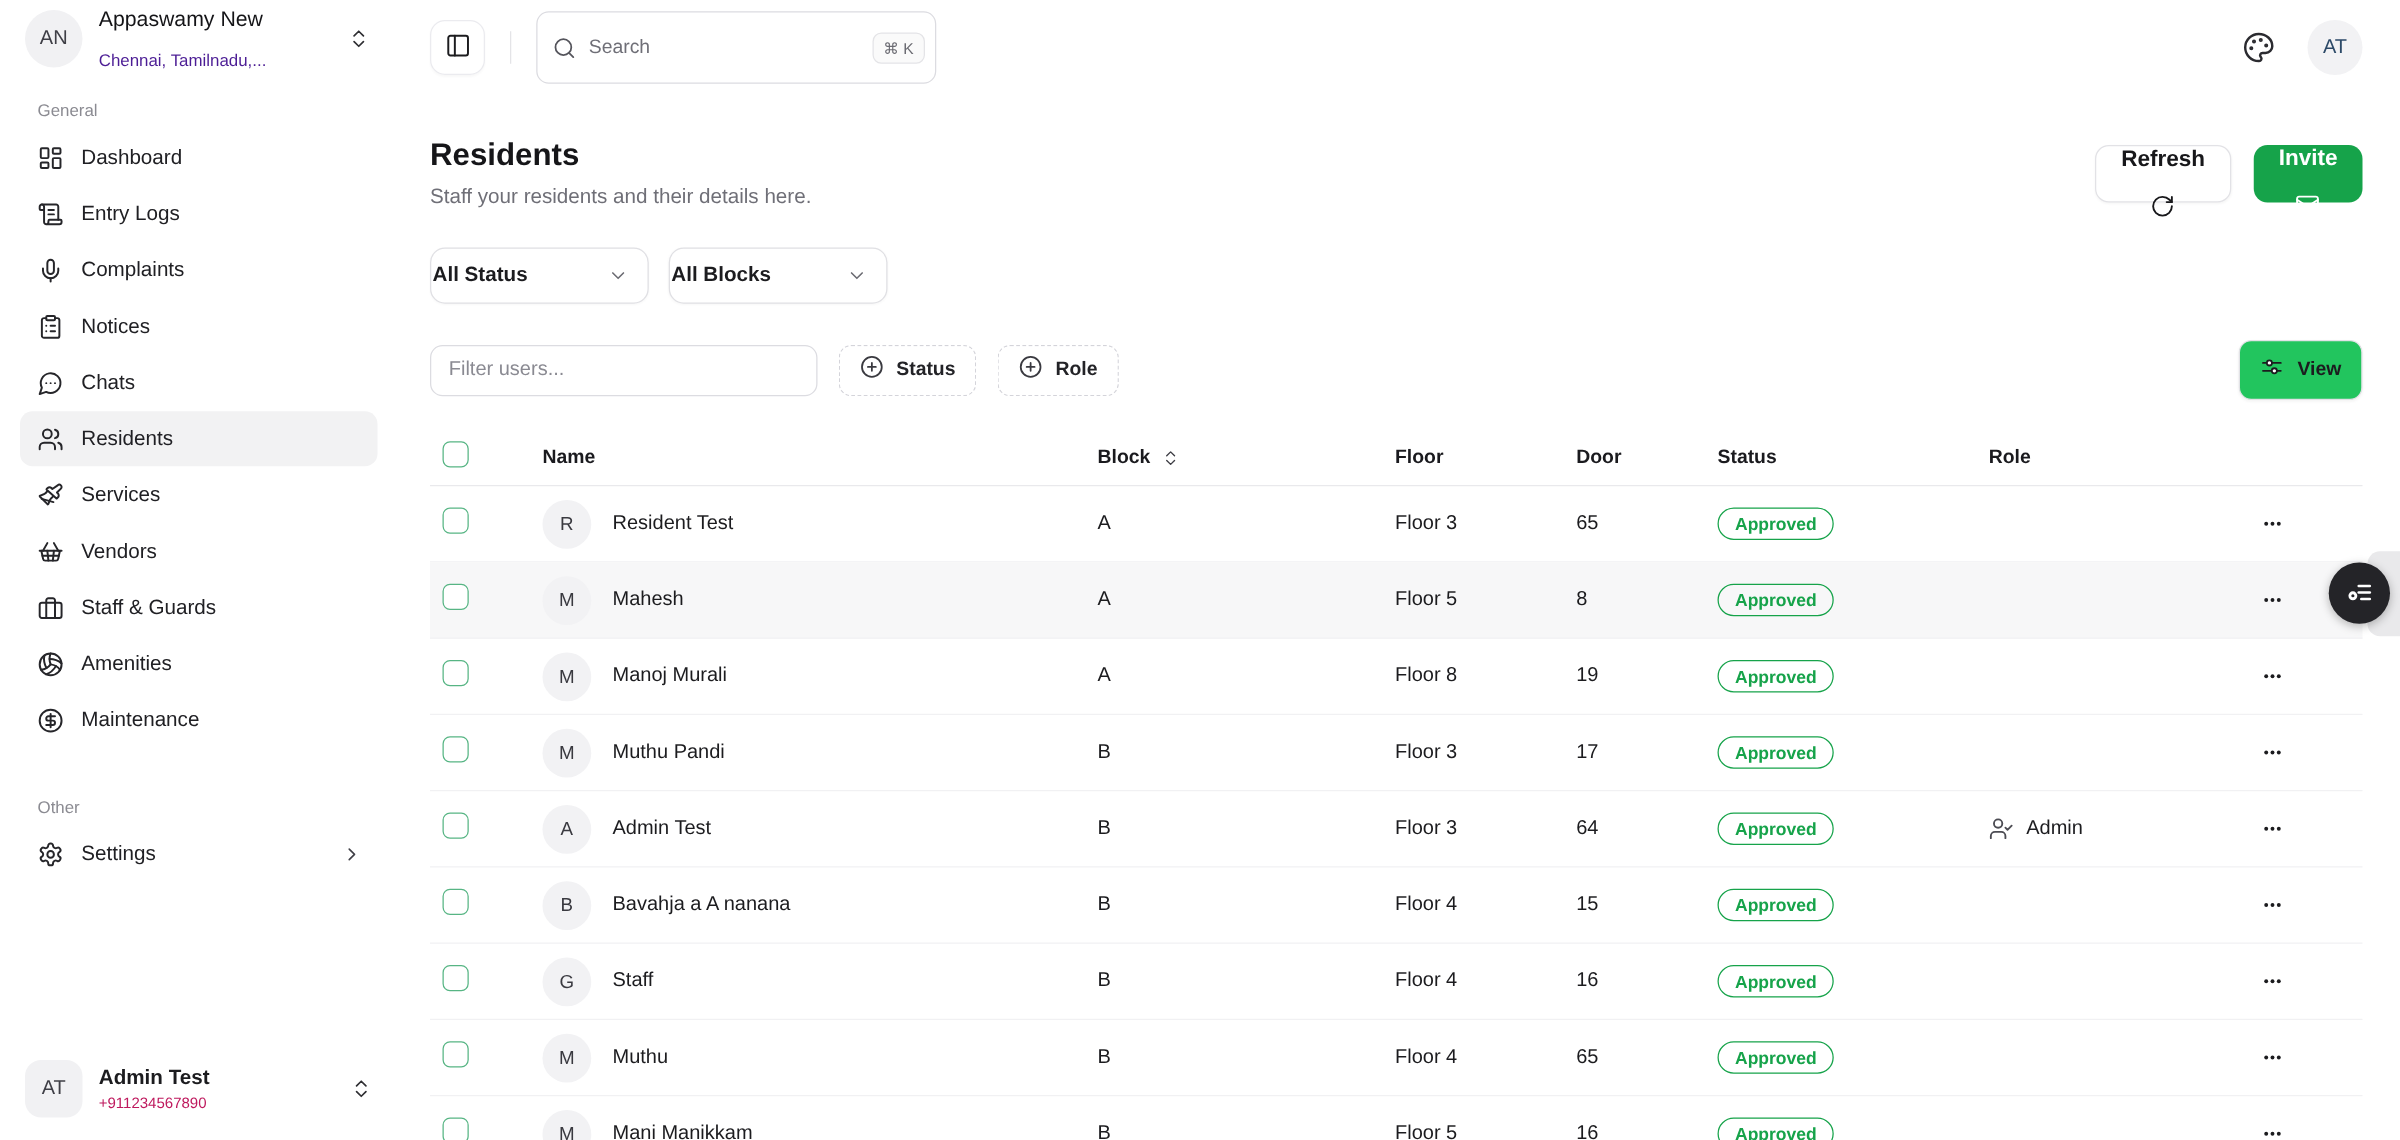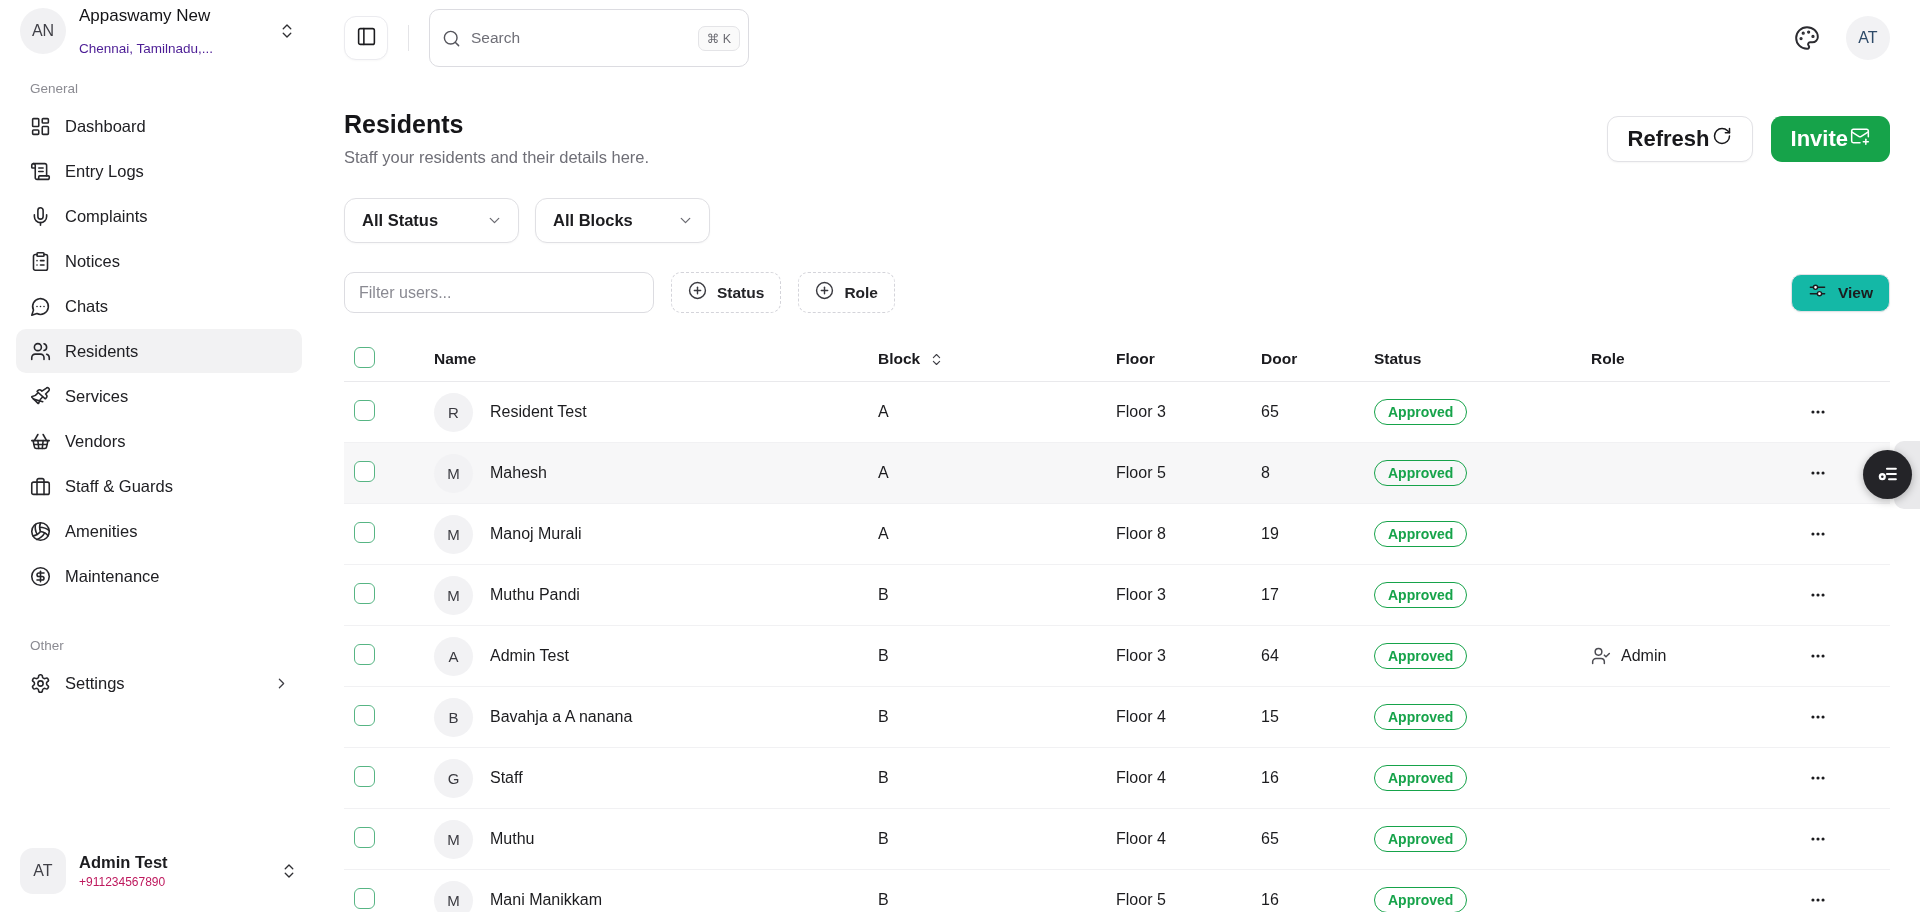--- a/index.html
+++ b/index.html
@@ -41,36 +41,36 @@
   .kbd { background:#fafafa; border:1px solid #e4e4e7; border-radius:7px; padding:4px 8px; font-size:12.5px; color:#6b6b72; white-space:nowrap; }
   .topbar-right { margin-left:auto; display:flex; align-items:center; gap:26px; }
   .palette-btn { width:26px; height:26px; color:#2b2b30; background:none; border:none; cursor:pointer; display:flex; }
   .palette-btn svg { width:100%; height:100%; }
   .top-avatar { width:44px; height:44px; border-radius:50%; background:#f2f2f4; color:#2d4a68; font-size:16px; display:flex; align-items:center; justify-content:center; cursor:pointer; }
 
   .page-head { display:flex; align-items:center; margin-top:34px; flex:none; }
   .page-title { font-size:25px; font-weight:700; color:#161619; }
   .page-sub { font-size:16.5px; color:#6f6f77; margin-top:9px; }
   .head-actions { margin-left:auto; display:flex; align-items:center; gap:18px; }
-  .btn { height:46px; display:inline-flex; align-items:center; gap:2px; padding:0 20px; border-radius:11px; font-size:22px; font-weight:600; cursor:pointer; font-family:inherit; }
+  .btn { height:46px; display:inline-flex; align-items:center; gap:17px; padding:0 20px; border-radius:11px; font-size:18px; font-weight:600; cursor:pointer; font-family:inherit;flex-direction:column; }
   .btn svg { width:20px; height:20px; }
   .btn-outline { background:#fff; border:1px solid #e2e2e6; color:#18181b; box-shadow:0 1px 2px rgba(0,0,0,.04); }
   .btn-green { background:#16a34a; border:none; color:#fff; }
 
   .selects-row { display:flex; gap:16px; margin-top:31px; flex:none; }
-  .select { min-width:175px; height:45px; border:1px solid #e0e0e4; border-radius:12px; background:#fff; display:flex; align-items:center; justify-content:space-between; gap:14px; padding:0 15px 0 17px; font-size:16.5px; font-weight:600; color:#1c1c1f; cursor:pointer; box-shadow:0 1px 2px rgba(0,0,0,.03); }
+  .select { min-width:175px; height:45px; border:1px solid #e0e0e4; border-radius:12px; background:#fff; display:flex; align-items:center; justify-content:space-between; gap:14px; padding:0 15px 0 1px; font-size:16.5px; font-weight:600; color:#1c1c1f; cursor:pointer; box-shadow:0 1px 2px rgba(0,0,0,.03); }
   .select .chev { width:17px; height:17px; color:#6b6b72; display:flex; }
   .select .chev svg { width:100%; height:100%; }
 
   .filter-row { display:flex; align-items:center; gap:17px; margin-top:29px; flex:none; }
   .filter-input { width:310px; height:41px; border:1px solid #dcdce1; border-radius:10px; padding:0 14px; font-size:16px; font-family:inherit; color:#15803d; outline:none; }
   .filter-input::placeholder { color:#8a8a92; }
   .btn-dashed { height:41px; border:1.5px dashed #d4d4da; border-radius:10px; background:#fff; display:inline-flex; align-items:center; gap:10px; padding:0 16px; font-size:15.5px; font-weight:600; color:#232327; cursor:pointer; font-family:inherit; }
   .btn-dashed svg { width:19px; height:19px; color:#3a3a40; }
-  .view-btn { margin-left:auto; height:38px; border:1px solid #e2e2e6; border-radius:10px; background:#14b8a6; display:inline-flex; align-items:center; gap:11px; padding:0 16px; font-size:15.5px; font-weight:600; color:#1c1c1f; cursor:pointer; box-shadow:0 1px 2px rgba(0,0,0,.04); font-family:inherit; }
+  .view-btn { margin-left:auto; height:48px; border:1px solid #e2e2e6; border-radius:10px; background:#22c55e; display:inline-flex; align-items:center; gap:11px; padding:0 16px; font-size:15.5px; font-weight:600; color:#1c1c1f; cursor:pointer; box-shadow:0 1px 2px rgba(0,0,0,.04); font-family:inherit; }
   .view-btn svg { width:19px; height:19px; }
 
   
   .table { margin-top:24px; flex:none; }
   .tgrid { display:grid; grid-template-columns:90px 444px 238px 145px 113px 217px 212px 1fr; align-items:center; }
   .thead { height:45px; border-bottom:1px solid #e9e9ec; font-size:15.5px; font-weight:600; color:#1a1a1e; }
   .trow { height:61px; border-bottom:1px solid #f1f1f3; font-size:16px; }
   .trow.hl { background:#f7f7f8; }
   .checkbox { width:21px; height:21px; border:1.5px solid #57b584; border-radius:6px; background:#fff; margin-left:10px; cursor:pointer; display:inline-block; }
   .c-name { display:flex; align-items:center; }

